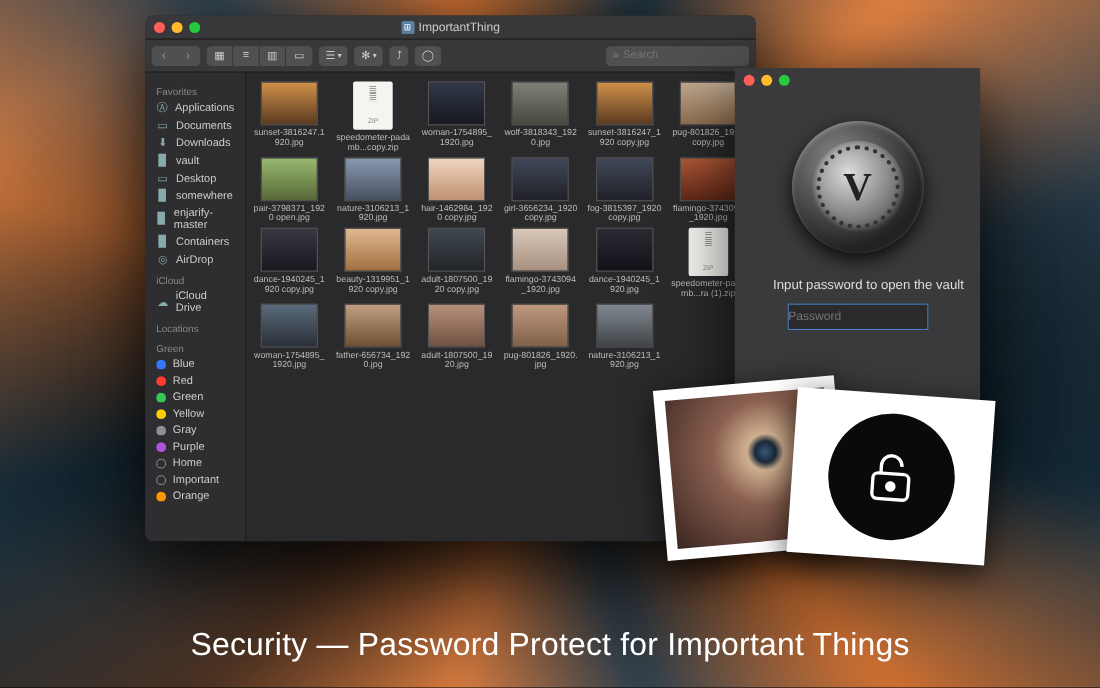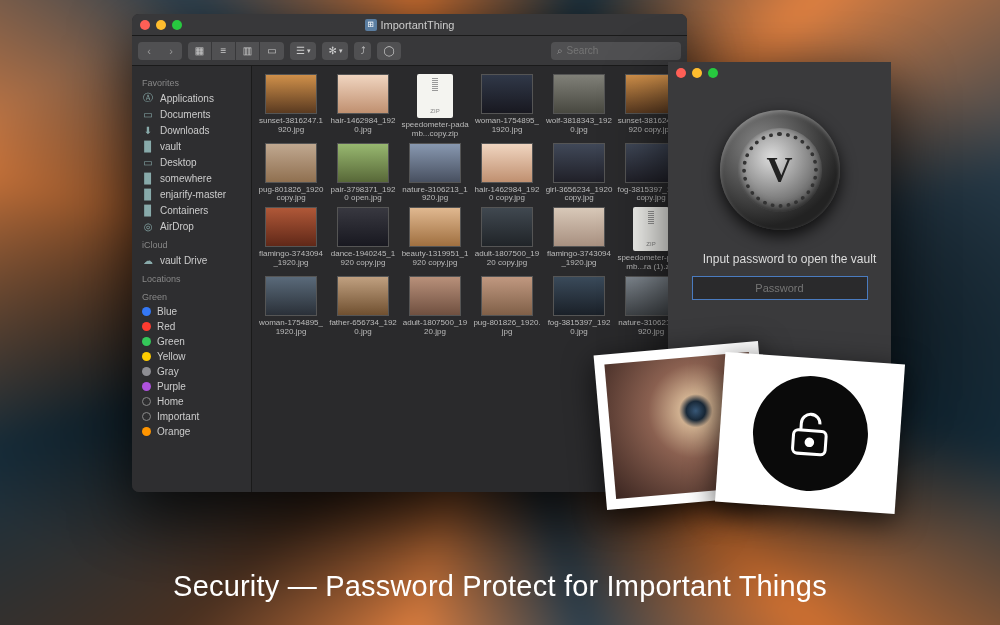--- a/index.html
+++ b/index.html
@@ -46,21 +46,21 @@
 .nav-btn { width: 22px; height: 18px; display: flex; align-items: center; justify-content: center; color: #999; font-size: 11px; }
 .view-btns { display: flex; background: #505052; border-radius: 4px; }
 .view-btn { width: 24px; height: 18px; display: flex; align-items: center; justify-content: center; color: #ccc; font-size: 10px; border-right: 1px solid #38383a; }
 .view-btn:last-child { border-right: none; }
 .tool-btn { background: #505052; border-radius: 4px; height: 18px; padding: 0 6px; display: flex; align-items: center; color: #ccc; font-size: 10px; gap:2px;}
 .toolbar-spacer { flex: 1; }
 .search-box { background: #505052; border-radius: 4px; height: 18px; width: 130px; display: flex; align-items: center; padding: 0 6px; gap: 4px; }
 .search-box input { background: transparent; border: none; outline: none; color: #ccc; font-size: 10px; width: 100%; }
 
 .finder-body { flex: 1; display: flex; overflow: hidden; }
-.sidebar { width: 120px; background: #2e2e30; border-right: 1px solid #1a1a1a; padding: 6px 0; overflow: hidden; }
+.sidebar { width: 92px; background: #2e2e30; border-right: 1px solid #1a1a1a; padding: 6px 0; overflow: hidden; }
 .sb-section { font-size: 9px; color: #888; padding: 6px 10px 2px; }
 .sb-item { display: flex; align-items: center; gap: 6px; padding: 2px 10px 2px 10px; font-size: 10px; color: #ccc; }
 .sb-icon { width: 12px; height: 12px; display: inline-flex; align-items: center; justify-content: center; color: #8aa; font-size: 10px; }
 .tag-dot { width: 9px; height: 9px; border-radius: 50%; border: 1px solid transparent; flex-shrink: 0; }
 .tag-dot.hollow { border-color: #888; background: transparent; }
 
 .content { flex: 1; background: #2a2a2c; padding: 8px 4px; overflow: hidden; }
 .grid { display: grid; grid-template-columns: repeat(6, 1fr); gap: 4px 2px; }
 .file { display: flex; flex-direction: column; align-items: center; width: 70px; }
 .thumb { width: 52px; height: 40px; background: #fff; border: 1px solid #555; display:flex; align-items:center; justify-content:center; }
@@ -90,22 +90,22 @@
   box-shadow: inset 0 -3px 8px rgba(0,0,0,0.6);
   display: flex; align-items: center; justify-content: center;
 }
 .dial-inner::before {
   content:""; position:absolute; inset:4px; border-radius:50%;
   border: 4px dotted #333;
 }
 .dial-v { font-size: 36px; font-weight: 700; color: #222; font-family: Georgia, serif; }
 .vault-prompt { color: #ddd; font-size: 12px; margin-top: 22px; margin-left: 20px; }
 .vault-input {
-  margin-top: 10px; width: 176px; height: 24px; background: #2a2a2c;
-  border: 1px solid #4a7bbf; color: #888; text-align: center; font-size: 11px;
+  margin-top: 10px; width: 128px; height: 24px; background: #2a2a2c;
+  border: 1px solid #4a7bbf; color: #888; font-size: 11px;
   outline: none;
 }
 
 
 .card {
   position: absolute; background: #fff; padding: 10px; box-shadow: 0 8px 30px rgba(0,0,0,0.7);
 }
 .card1 { left: 600px; top: 348px; width: 165px; height: 155px; transform: rotate(-5deg); }
 .card1-img { width:100%; height:100%; background: radial-gradient(circle at 60% 40%, #3a5a7a 0%, #1a2a3a 8%, #d0b090 14%, #8a6050 40%, #3a2520 100%); position:relative;}
 .card2 { left: 720px; top: 358px; width: 180px; height: 150px; transform: rotate(4deg); display:flex; align-items:center; justify-content:center; }
@@ -203,21 +203,21 @@
           </div>
           <div class="sb-item">
             <span class="sb-icon">◎</span>
             <span>AirDrop</span>
           </div>
         </div>
       <div class="sb-section">iCloud</div>
       <div id="sb-icloud">
           <div class="sb-item">
             <span class="sb-icon">☁</span>
-            <span>vault Drive</span>
+            <span>iCloud Drive</span>
           </div>
         </div>
       <div class="sb-section">Locations</div>
       <div class="sb-section">Green</div>
       <div id="sb-tags">
           <div class="sb-item">
             <span class="tag-dot" style="background: rgb(52, 120, 246);"></span>
             <span>Blue</span>
           </div>
           <div class="sb-item">
@@ -254,24 +254,20 @@
           </div>
         </div>
     </div>
     <div class="content">
       <div class="grid" id="file-grid">
           <div class="file">
             <div class="thumb t1"></div>
             <div class="fname">sunset-3816247.1920.jpg</div>
           </div>
           <div class="file">
-            <div class="thumb t2"></div>
-            <div class="fname">hair-1462984_1920.jpg</div>
-          </div>
-          <div class="file">
             <div class="thumb zip"></div>
             <div class="fname">speedometer-padamb...copy.zip</div>
           </div>
           <div class="file">
             <div class="thumb t4"></div>
             <div class="fname">woman-1754895_1920.jpg</div>
           </div>
           <div class="file">
             <div class="thumb t5"></div>
             <div class="fname">wolf-3818343_1920.jpg</div>
@@ -318,42 +314,42 @@
           </div>
           <div class="file">
             <div class="thumb t16"></div>
             <div class="fname">adult-1807500_1920 copy.jpg</div>
           </div>
           <div class="file">
             <div class="thumb t17"></div>
             <div class="fname">flamingo-3743094_1920.jpg</div>
           </div>
           <div class="file">
+            <div class="thumb t18"></div>
+            <div class="fname">dance-1940245_1920.jpg</div>
+          </div>
+          <div class="file">
             <div class="thumb zip"></div>
             <div class="fname">speedometer-padamb...ra (1).zip</div>
           </div>
           <div class="file">
             <div class="thumb t20"></div>
             <div class="fname">woman-1754895_1920.jpg</div>
           </div>
           <div class="file">
             <div class="thumb t12"></div>
             <div class="fname">father-656734_1920.jpg</div>
           </div>
           <div class="file">
             <div class="thumb t21"></div>
             <div class="fname">adult-1807500_1920.jpg</div>
           </div>
           <div class="file">
             <div class="thumb t22"></div>
             <div class="fname">pug-801826_1920.jpg</div>
-          </div>
-          <div class="file">
-            <div class="thumb t23"></div>
-            <div class="fname">fog-3815397_1920.jpg</div>
           </div>
           <div class="file">
             <div class="thumb t25"></div>
             <div class="fname">nature-3106213_1920.jpg</div>
           </div>
         </div>
     </div>
   </div>
 </div>
 

